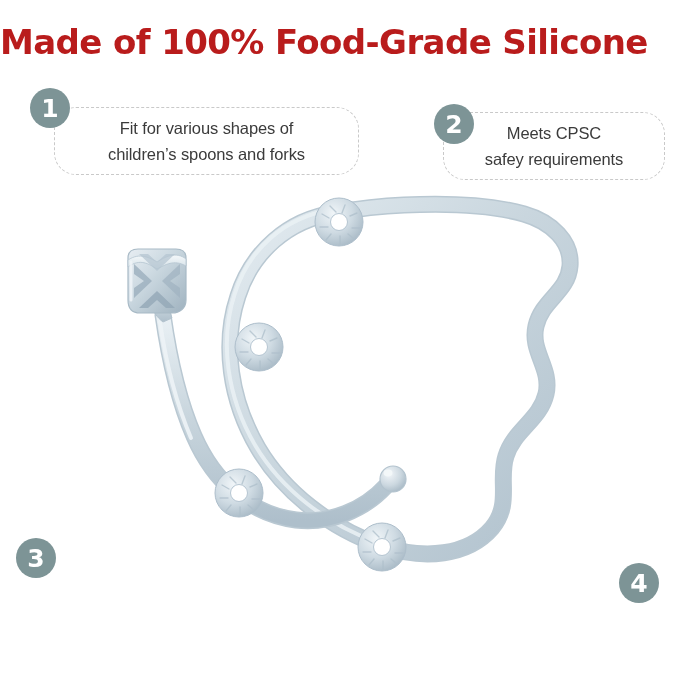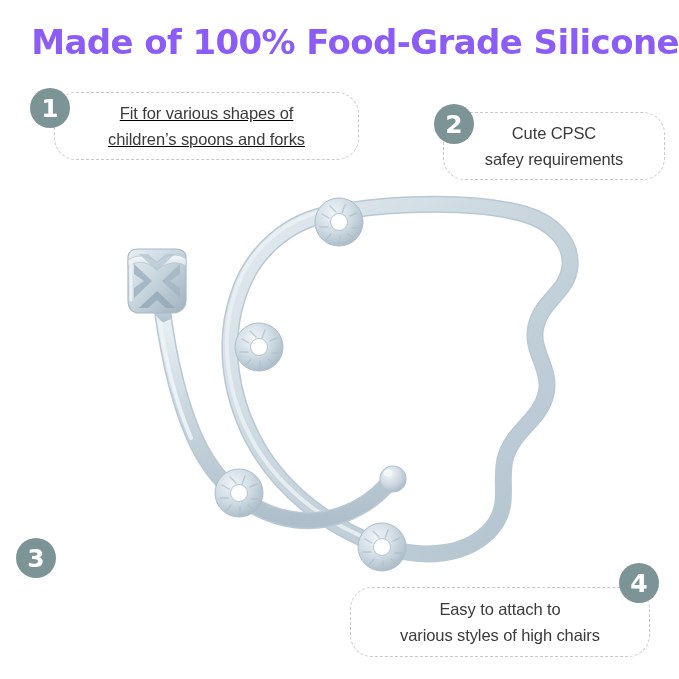--- a/index.html
+++ b/index.html
@@ -21,22 +21,22 @@
     inset: 0;
     background: #ffffff;
   }
 
   
   .title {
     position: absolute;
     left: 0;
     top: 20px;
     width: 679px;
-    text-align: right;
-    color: #8b5cf6;
+    text-align: left;
+    color: #b91c1c;
     font-family: "DejaVu Sans", sans-serif;
     font-size: 34px;
     font-weight: bold;
     letter-spacing: -0.6px;
     line-height: 44px;
     white-space: nowrap;
   }
 
   
   .callout {
@@ -72,21 +72,21 @@
     font-size: 25px;
     font-weight: bold;
     display: flex;
     align-items: center;
     justify-content: center;
     line-height: 1;
     z-index: 5;
   }
 
   
-  #callout-1 { left: 54px;  top: 92px; width: 305px; height: 68px; text-decoration: underline; }
+  #callout-1 { left: 54px;  top: 107px; width: 305px; height: 68px; }
   #badge-1   { left: 30px;  top: 88px; }
   
   #callout-2 { left: 443px; top: 112px; width: 222px; height: 68px; }
   #badge-2   { left: 434px; top: 104px; }
   
   #callout-3 { left: 28px;  top: 558px; width: 180px; height: 68px; }
   #badge-3   { left: 16px;  top: 538px; }
   
   #callout-4 { left: 350px; top: 587px; width: 300px; height: 70px; }
   #badge-4   { left: 619px; top: 563px; }
@@ -277,26 +277,22 @@
     </g>
   </svg>
 
   <div class="callout" id="callout-1">
     <div class="callout-text">Fit for various shapes of
 children’s spoons and forks</div>
   </div>
   <div class="badge" id="badge-1">1</div>
 
   <div class="callout" id="callout-2">
-    <div class="callout-text">Cute CPSC
+    <div class="callout-text">Meets CPSC
 safey requirements</div>
   </div>
   <div class="badge" id="badge-2">2</div>
 
   <div class="badge" id="badge-3">3</div>
 
-  <div class="callout" id="callout-4">
-    <div class="callout-text">Easy to  attach to
-various styles of high chairs</div>
-  </div>
   <div class="badge" id="badge-4">4</div>
 
 </div>
 
 </body></html>

